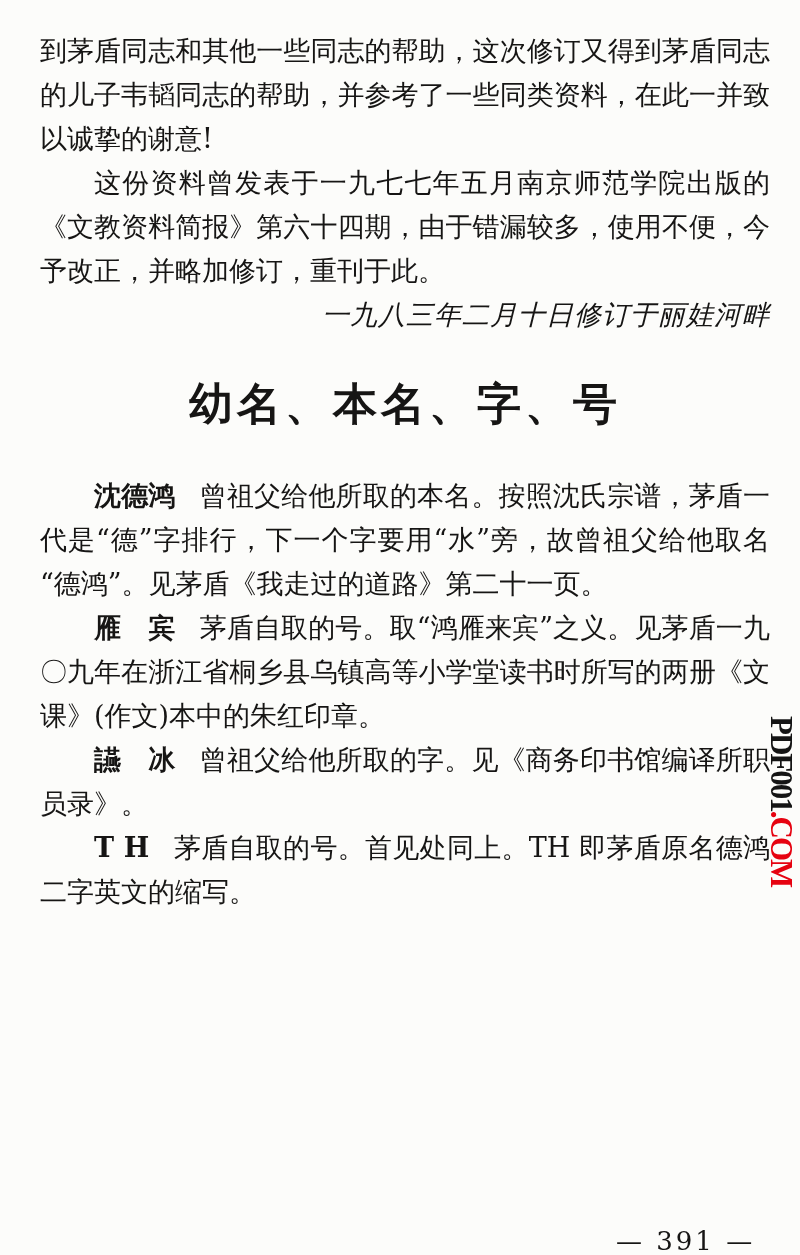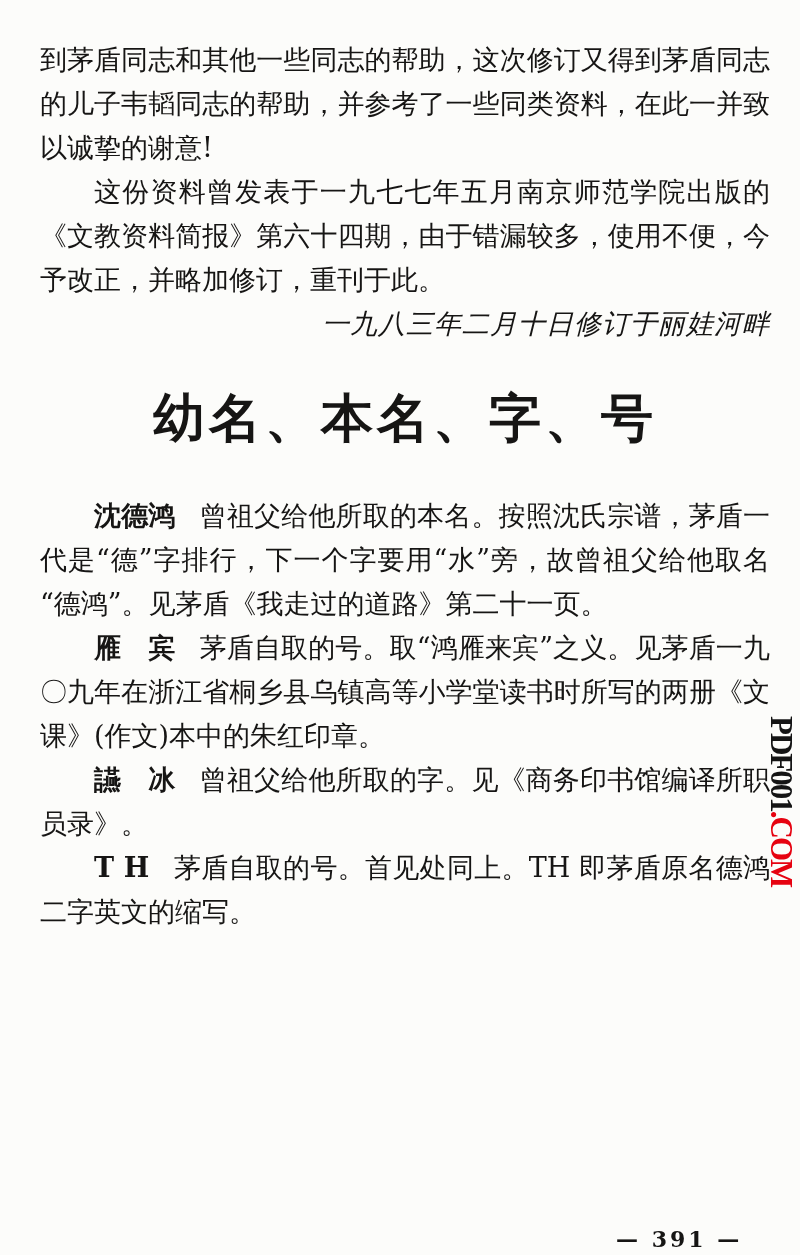--- a/index.html
+++ b/index.html
@@ -10,21 +10,21 @@
     width: 800px;
     height: 1255px;
     background: #fcfcfa;
     position: relative;
     overflow: hidden;
     font-family: "DejaVu Serif", "Liberation Serif", serif;
     color: #161514;
   }
   .page {
     position: absolute;
-    top: 12px;
+    top: 3px;
     left: 0;
     width: 730px;
     padding: 26px 30px 0 40px;
     font-size: 27px;
     line-height: 44px;
     text-align: justify;
   }
   .para {
     margin: 0;
   }
@@ -33,40 +33,40 @@
   }
   .dateline {
     margin: 0;
     text-align: right;
     letter-spacing: 1px;
     font-style: italic;
   }
   .section-title {
     margin: 38px 0 42px 0;
     text-align: center;
-    font-size: 52px;
+    font-size: 44px;
     line-height: 1.3;
     font-weight: bold;
     letter-spacing: 4px;
   }
   .entry {
     margin: 0;
     text-indent: 2em;
   }
   .entry .term {
     font-weight: bold;
     margin-right: 0.9em;
   }
   .page-number {
     position: absolute;
     top: 1226px;
     left: 616px;
-    font-size: 22px;
+    font-size: 26px;
     letter-spacing: 3px;
-    font-weight: bold;
+    font-weight: normal;
   }
   .watermark {
     position: absolute;
     top: 716px;
     right: 2px;
     writing-mode: vertical-rl;
     text-orientation: mixed;
     font-family: "Liberation Serif", "DejaVu Serif", serif;
     font-weight: bold;
     font-size: 31px;

